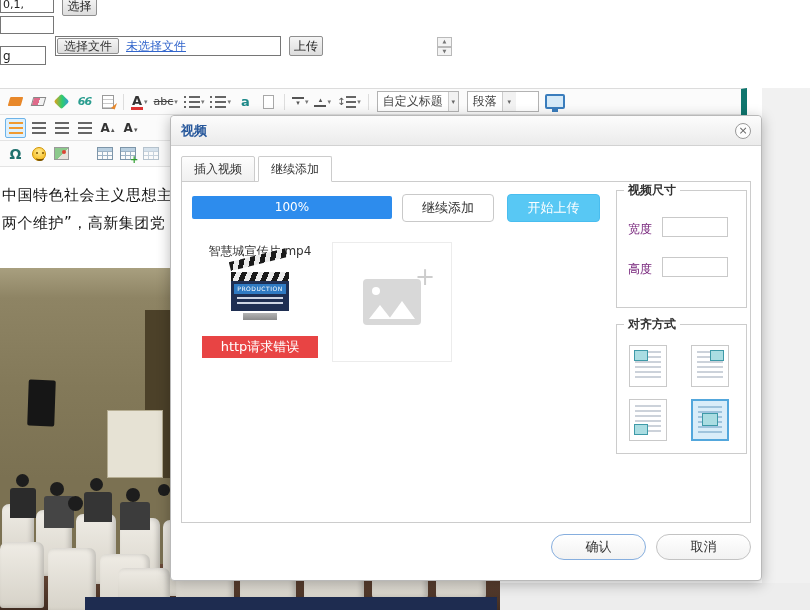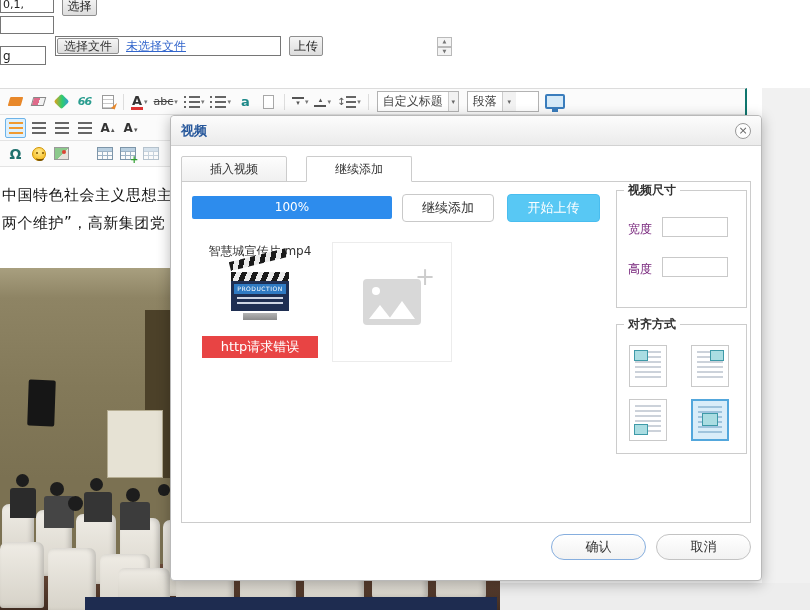--- a/index.html
+++ b/index.html
@@ -14,21 +14,21 @@
 .gbtn{position:absolute;background:linear-gradient(#f5f5f5,#ddd);border:1px solid #8f8f8f;border-radius:2px;font-size:12px;color:#222;text-align:center}
 #btn-select{left:62px;top:-3px;width:35px;height:19px;line-height:17px}
 #btn-upload{left:289px;top:36px;width:34px;height:20px;line-height:18px}
 #filebox{position:absolute;left:55px;top:36px;width:226px;height:20px;border:1px solid #767676;background:#fff;display:flex;align-items:center}
 #btn-file{position:static;width:62px;height:16px;margin-left:1px;line-height:14px;background:linear-gradient(#f5f5f5,#ddd);border:1px solid #8f8f8f;border-radius:2px;text-align:center}
 #filetext{color:#3366cc;text-decoration:underline;margin-left:7px;font-size:12px;white-space:nowrap}
 #spinner{position:absolute;left:437px;top:37px;width:15px;height:19px;display:flex;flex-direction:column}
 .spin{flex:1;border:1px solid #b9b9b9;background:#f3f3f3;font-size:5px;color:#777;display:flex;align-items:center;justify-content:center;line-height:1}
 
 
-#toolbar{position:absolute;left:0;top:88px;width:747px;background:#fbfbfb;border-top:1px solid #dcdcdc;border-right:2px solid #0f766e}
+#toolbar{position:absolute;left:0;top:88px;width:747px;background:#fbfbfb;border-top:1px solid #dcdcdc;border-right:6px solid #0f766e}
 .tb-row{height:26px;display:flex;align-items:center;padding-left:5px;border-bottom:1px solid #e4e4e4;gap:2px}
 .ic{min-width:21px;height:20px;display:flex;align-items:center;justify-content:center;border:1px solid transparent;border-radius:2px}
 .ic.sel{border-color:#6db3e8;background:#dcf0fd}
 .combo{display:flex;align-items:center;height:20px;padding:0 2px}
 .caret{font-size:7px;color:#777;margin-left:1px}
 .sep{width:1px;height:16px;background:#ddd;margin:0 3px}
 .tsel{height:21px;border:1px solid #b3b3b3;background:#fff;display:flex;align-items:center;font-size:12px;color:#444;margin:0 3px}
 .tsel .lbl{padding:12px 5px;white-space:nowrap}
 .tsel .dd{width:14px;align-self:stretch;border-left:1px solid #ccc;display:flex;align-items:center;justify-content:center;font-size:7px;color:#666;background:#f2f2f2}
 .brush{width:13px;height:9px;background:#e8882a;transform:skewX(-16deg);border-radius:1px}
@@ -86,21 +86,21 @@
 
 #bg-right{position:absolute;left:762px;top:88px;width:48px;height:522px;background:#f1f1f1}
 #bg-bottom{position:absolute;left:500px;top:583px;width:310px;height:27px;background:#ededed}
 
 
 #dialog{position:absolute;left:170px;top:115px;width:592px;height:466px;background:#fff;border:1px solid #b9b9b9;border-radius:4px;box-shadow:0 3px 14px rgba(0,0,0,.28);z-index:30}
 #dlg-head{height:30px;background:linear-gradient(#fcfcfc,#ebebeb);border-bottom:1px solid #d2d2d2;border-radius:4px 4px 0 0;display:flex;align-items:center;justify-content:space-between;padding:0 10px}
 #dlg-title{font-size:13px;font-weight:bold;color:#26579b}
 #dlg-close{width:16px;height:16px;border:1px solid #999;border-radius:50%;color:#666;font-size:11px;line-height:13px;text-align:center;background:#fdfdfd}
 #tabs{display:flex;padding:9px 0 0 10px;position:relative;z-index:2}
-.tab{height:26px;line-height:25px;padding:0 28px;font-size:12px;color:#333;border:1px solid #ccc;background:linear-gradient(#fdfdfd,#f0f0f0);margin-right:19px;border-radius:2px 2px 0 0;position:relative;top:1px}
+.tab{height:26px;line-height:25px;padding:0 12px;font-size:12px;color:#333;border:1px solid #ccc;background:linear-gradient(#fdfdfd,#f0f0f0);margin-right:3px;border-radius:2px 2px 0 0;position:relative;top:1px}
 .tab.active{background:#fff;border-bottom-color:#fff}
 #panel{position:relative;margin:0 10px;border:1px solid #ccc;height:342px;background:#fff}
 #progress{position:absolute;left:10px;top:14px;width:200px;height:23px;background:#2d8ced;border-radius:2px;color:#fff;text-align:center;line-height:23px;font-size:12px}
 #btn-continue{position:absolute;left:220px;top:12px;width:92px;height:28px;background:#fff;border:1px solid #c9c9c9;border-radius:4px;font-size:13px;color:#333;text-align:center;line-height:26px}
 #btn-start{position:absolute;left:325px;top:12px;width:93px;height:28px;background:#58c8f4;border:1px solid #49bdef;border-radius:4px;font-size:13px;color:#fff;text-align:center;line-height:26px}
 .fs{position:absolute;border:1px solid #ccc;background:#fff}
 #fs-size{left:434px;top:8px;width:131px;height:118px}
 #fs-align{left:434px;top:142px;width:131px;height:130px}
 .legend{position:absolute;top:-9px;left:7px;background:#fff;padding:0 4px;font-size:12px;font-weight:bold;color:#333}
 .fl{position:absolute;font-size:12px;color:#701a75}

